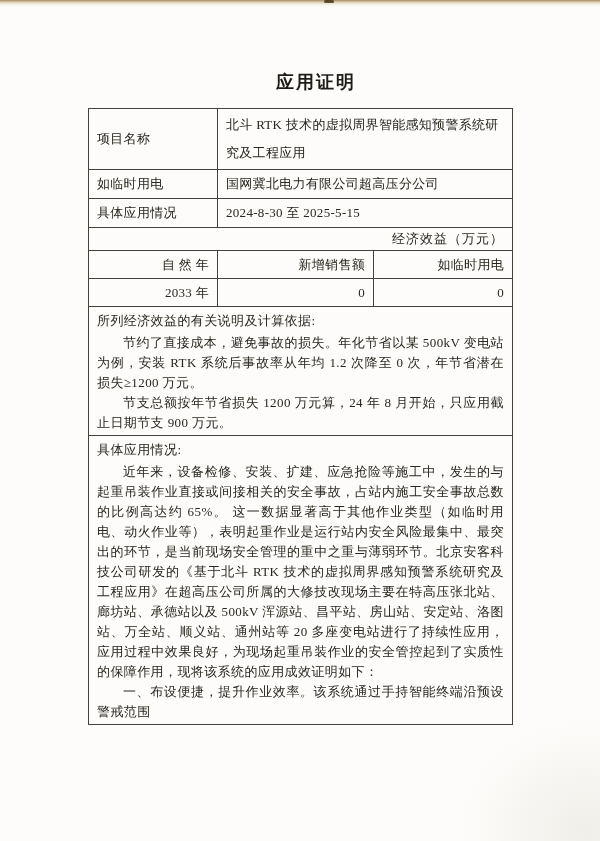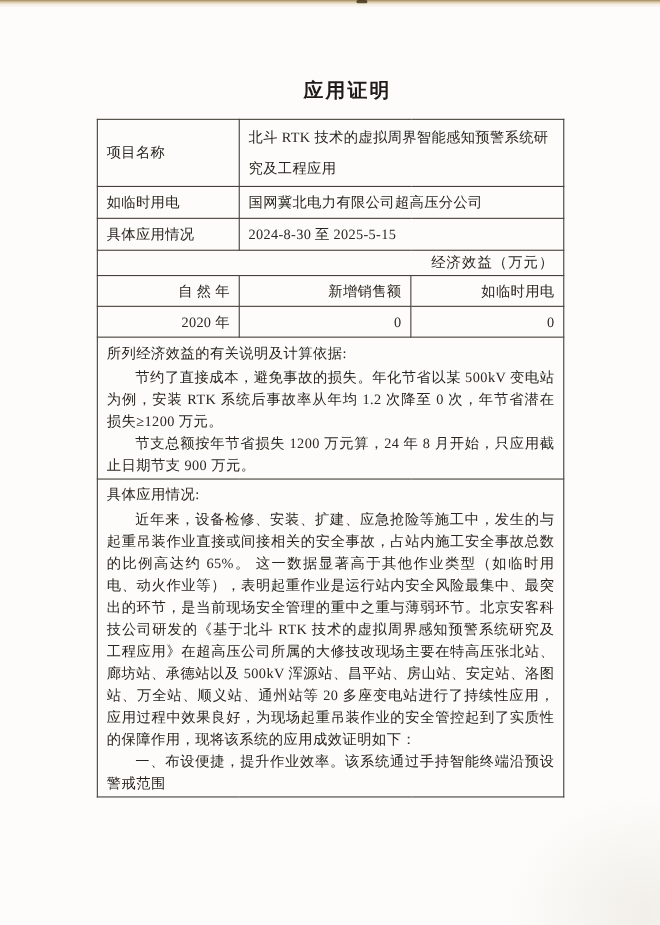--- a/index.html
+++ b/index.html
@@ -139,21 +139,21 @@
 
       <tr class="r-econ-head">
         <td colspan="3">经济效益（万元）</td>
       </tr>
       <tr class="r-econ-cols">
         <td>自 然 年</td>
         <td>新增销售额</td>
         <td>如临时用电</td>
       </tr>
       <tr class="r-econ-data">
-        <td>2020 年</td>
+        <td>2033 年</td>
         <td>0</td>
         <td>0</td>
       </tr>
 
       <tr>
         <td class="cell-block block-explain" colspan="3">
           <div class="block-heading">所列经济效益的有关说明及计算依据:</div>
           <p>节约了直接成本，避免事故的损失。年化节省以某 500kV 变电站为例，安装 RTK 系统后事故率从年均 1.2 次降至 0 次，年节省潜在损失≥1200 万元。</p>
           <p>节支总额按年节省损失 1200 万元算，24 年 8 月开始，只应用截止日期节支 900 万元。</p>
         </td>

